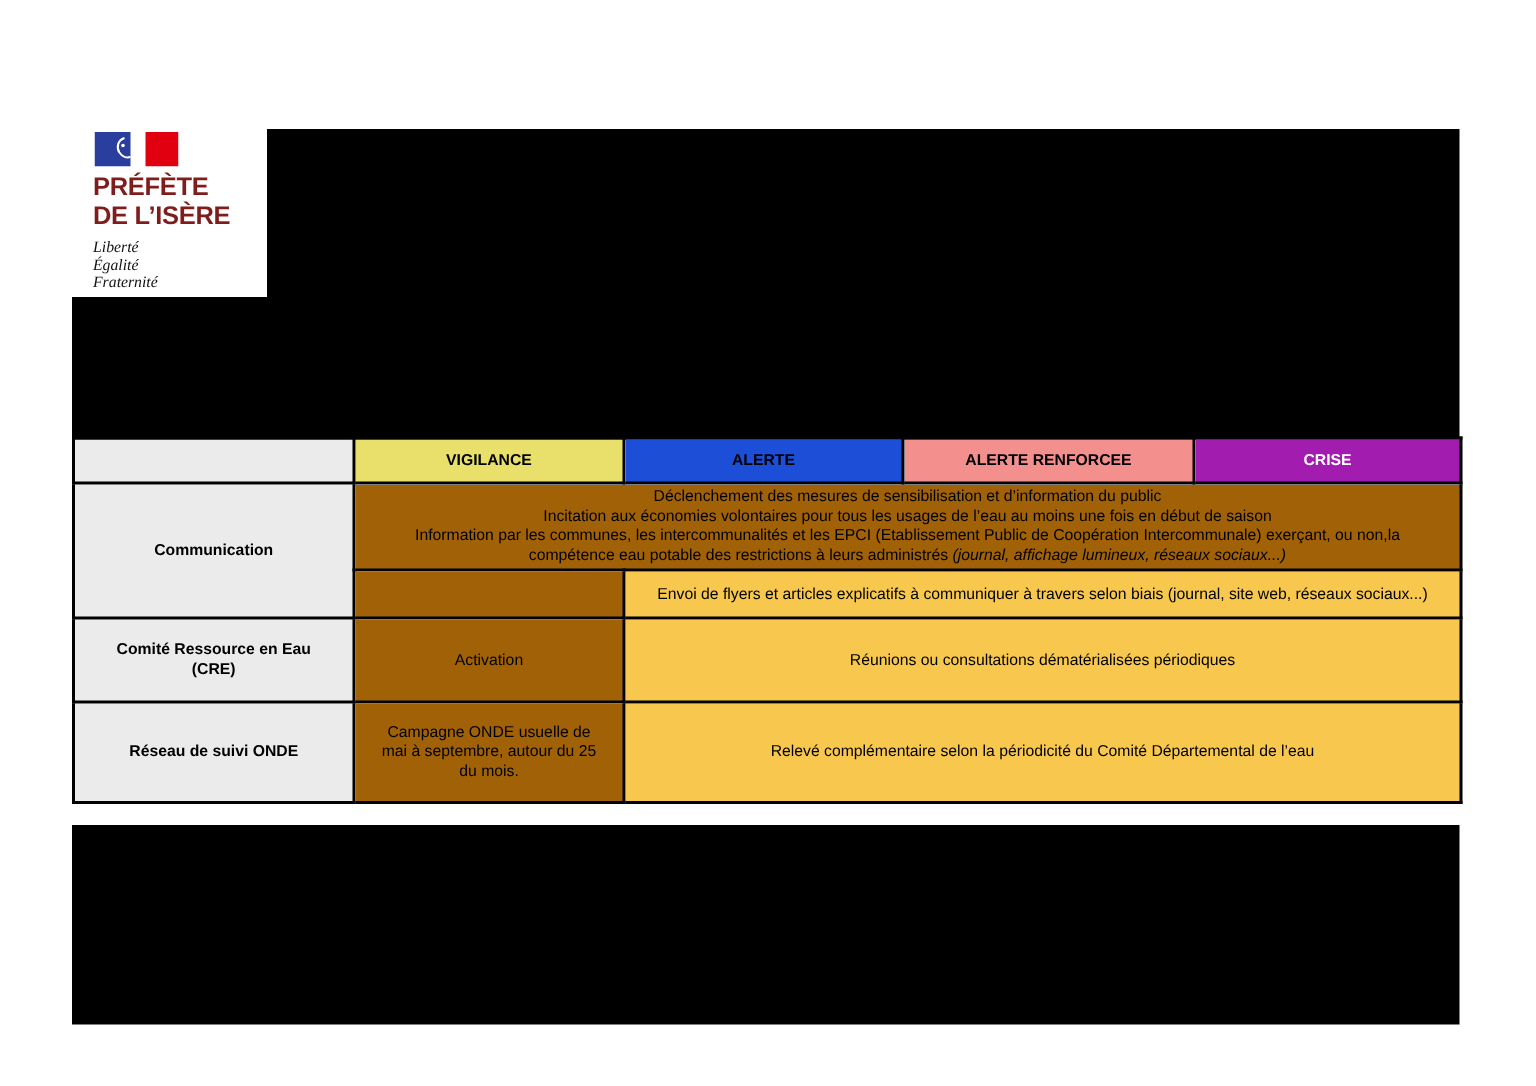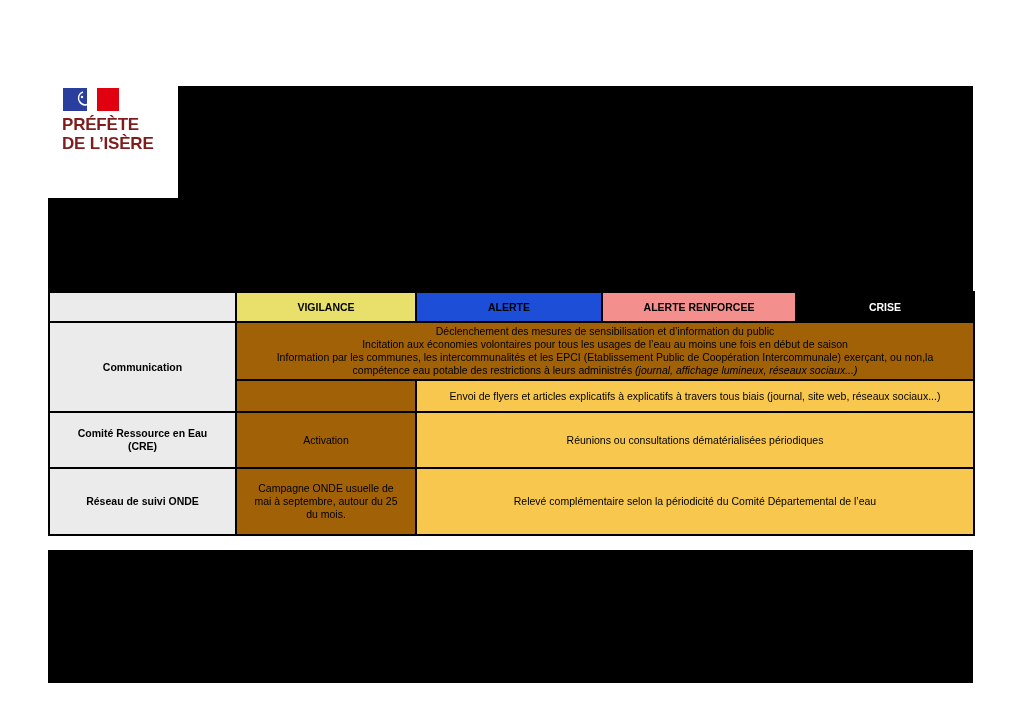--- a/index.html
+++ b/index.html
@@ -39,21 +39,21 @@
     font-size:10.5px;
     line-height:13px;
     overflow:hidden;
   }
   .hdr{font-weight:bold;font-size:11px;}
   .lbl{font-weight:bold;font-size:11px;line-height:13px;background:#ebebeb;}
   .gray{background:#ebebeb;}
   .vig-h{background:#e8e06a;}
   .ale-h{background:#1d4ed8;}
   .ren-h{background:#f3908e;}
-  .cri-h{background:#000000;color:#ffffff;}
+  .cri-h{background:#a21caf;color:#ffffff;}
   .yel{background:#a16207;}
   .ora{background:#f8c84e;}
   .it{font-style:italic;}
   tr.r-head{height:30px;}
   tr.r-comm1{height:56px;}
   tr.r-comm2{height:32px;}
   tr.r-cre{height:56px;}
   tr.r-onde{height:67px;}
 </style>
 </head>
@@ -65,20 +65,25 @@
     <svg class="flag" width="56" height="23" viewBox="0 0 56 23" aria-hidden="true">
       <rect x="0" y="0" width="24" height="23" fill="#2a3f9d"></rect>
       <rect x="34" y="0" width="22" height="23" fill="#e1000f"></rect>
       <path d="M20 4 C15.5 5.5,14.5 10,16.5 13.5 C18.5 16.5,21.5 17.5,24 16.5" stroke="#ffffff" stroke-width="1.4" fill="none"></path>
       <circle cx="19" cy="9" r="1.2" fill="#ffffff"></circle>
       <path d="M25 23 C27 16,30 8,33.5 0" stroke="#ffffff" stroke-width="1" fill="none"></path>
     </svg>
     <div class="logo-title">
       <div>PRÉFÈTE</div>
       <div>DE L’ISÈRE</div>
+    </div>
+    <div class="motto">
+      <div>Liberté</div>
+      <div>Égalité</div>
+      <div>Fraternité</div>
     </div>
   </div>
 
   <div class="redact redact-top"></div>
   <div class="redact redact-mid"></div>
   <div class="redact redact-bottom"></div>
 
   <div class="tbl-wrap">
     <table class="levels">
       <colgroup>
@@ -100,21 +105,21 @@
         <td class="lbl" rowspan="2">Communication</td>
         <td class="yel" colspan="4">
           <div>Déclenchement des mesures de sensibilisation et d’information du public</div>
           <div>Incitation aux économies volontaires pour tous les usages de l’eau au moins une fois en début de saison</div>
           <div>Information par les communes, les intercommunalités et les EPCI (Etablissement Public de Coopération Intercommunale) exerçant, ou non,la</div>
           <div><span>compétence eau potable des restrictions à leurs administrés </span><span class="it">(journal, affichage lumineux, réseaux sociaux...)</span></div>
         </td>
       </tr>
       <tr class="r-comm2">
         <td class="yel"></td>
-        <td class="ora" colspan="3">Envoi de flyers et articles explicatifs à explicatifs à travers tous biais (journal, site web, réseaux sociaux...)</td>
+        <td class="ora" colspan="3">Envoi de flyers et articles explicatifs à communiquer à travers selon biais (journal, site web, réseaux sociaux...)</td>
       </tr>
       <tr class="r-cre">
         <td class="lbl"><span>Comité Ressource en Eau</span><br><span>(CRE)</span></td>
         <td class="yel">Activation</td>
         <td class="ora" colspan="3">Réunions ou consultations dématérialisées périodiques</td>
       </tr>
       <tr class="r-onde">
         <td class="lbl">Réseau de suivi ONDE</td>
         <td class="yel" style="padding:2px 14px;margin-left:15px;">Campagne ONDE usuelle de mai à septembre, autour du 25 du mois.</td>
         <td class="ora" colspan="3">Relevé complémentaire selon la périodicité du Comité Départemental de l’eau</td>

